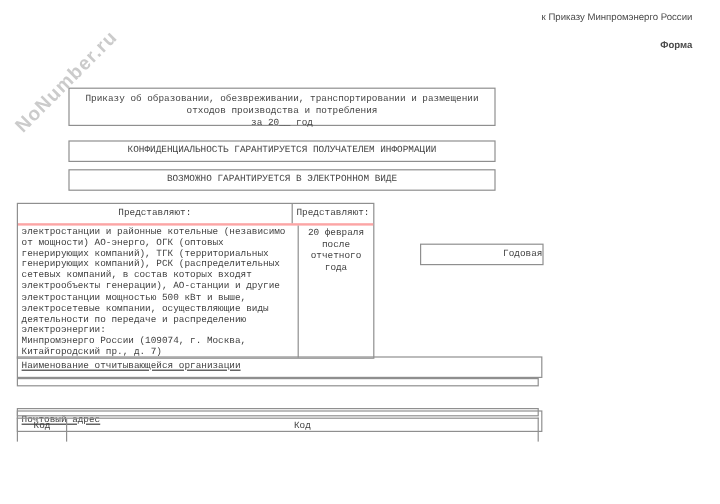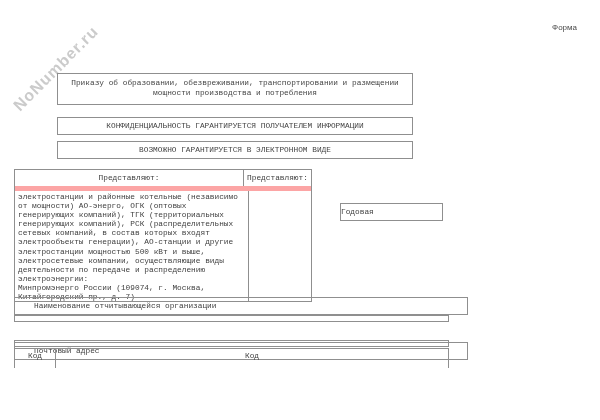--- a/index.html
+++ b/index.html
@@ -10,67 +10,69 @@
   .watermark{
     position:absolute;left:10px;top:102px;
     transform:rotate(-45deg);transform-origin:0 0;
     font-family:"Liberation Sans",sans-serif;font-size:16px;font-weight:bold;
     color:#cbcbcb;letter-spacing:1px;
   }
   .hdr{
     position:absolute;right:23px;top:10px;text-align:right;
     font-family:"Liberation Sans",sans-serif;font-size:8px;line-height:10px;color:#4a4a4a;
   }
-  .hdr .form-label{margin-top:13px;}
+  .hdr .form-label{margin-top:13px;font-weight:bold;}
   .box{
     position:absolute;left:57px;width:354px;border:1px solid #8f8f8f;
     text-align:center;font-size:7.8px;color:#454545;
   }
   .title-box{top:73px;height:26px;padding-top:4px;line-height:10px;}
   .conf-box{top:117px;height:16px;line-height:16px;}
   .elec-box{top:141px;height:16px;line-height:16px;}
   .mtable{position:absolute;left:14px;top:169px;width:296px;border:1px solid #8f8f8f;font-size:7.8px;}
-  .mtable .hrow{display:flex;border-bottom:5px solid #fca5a5;height:16px;align-items:flex-end;}
+  .mtable .hrow{display:flex;border-bottom:2px solid #fca5a5;height:16px;align-items:flex-end;}
   .mtable .hcell1{width:228px;border-right:1px solid #8f8f8f;text-align:center;line-height:16px;}
   .mtable .hcell2{flex:1;text-align:center;line-height:16px;}
   .mtable .brow{display:flex;height:110px;}
   .mtable .bcell1{width:228px;border-right:1px solid #8f8f8f;padding:2px 2px 0 3px;white-space:pre-line;line-height:9.1px;}
   .mtable .bcell2{flex:1;text-align:center;padding-top:3px;white-space:pre-line;line-height:9.5px;}
   .god-box{
-    position:absolute;left:340px;top:203px;width:101px;height:16px;border:1px solid #8f8f8f;
-    text-align:left;line-height:16px;font-size:7.8px;
+    position:absolute;left:350px;top:203px;width:101px;height:16px;border:1px solid #8f8f8f;
+    text-align:right;line-height:16px;font-size:7.8px;
   }
   .field-row{
     position:absolute;left:14px;width:433px;height:16px;border:1px solid #8f8f8f;
-    font-size:7.8px;line-height:16px;padding-left:19px;box-sizing:content-box;
+    font-size:7.8px;line-height:16px;padding-left:3px;box-sizing:content-box;text-decoration:underline;
   }
   .fill-line{position:absolute;left:14px;width:433px;height:5px;border:1px solid #8f8f8f;}
   .org-row{top:297px;}
   .org-line{top:315px;}
   .addr-row{top:322px;margin-top:20px;}
   .addr-line{top:340px;}
   .kod-table{
     position:absolute;left:14px;top:348px;width:433px;height:19px;
     border:1px solid #8f8f8f;border-bottom:none;display:flex;font-size:7.8px;
   }
   .kod-table .kcell1{width:40px;border-right:1px solid #8f8f8f;text-align:center;line-height:15px;}
   .kod-table .kcell2{flex:1;text-align:center;line-height:15px;}
 </style>
 </head>
 <body>
 
 <div class="watermark">NoNumber.ru</div>
 
 <div class="hdr">
+  <div>к Приказу Минпромэнерго России</div>
   <div class="form-label">Форма</div>
 </div>
 
 <div class="box title-box">
   <div>Приказу об образовании, обезвреживании, транспортировании и размещении</div>
-  <div>мощности производства и потребления</div>
+  <div>отходов производства и потребления</div>
+  <div>за 20__ год</div>
 </div>
 
 <div class="box conf-box">КОНФИДЕНЦИАЛЬНОСТЬ ГАРАНТИРУЕТСЯ ПОЛУЧАТЕЛЕМ ИНФОРМАЦИИ</div>
 
 <div class="box elec-box">ВОЗМОЖНО ГАРАНТИРУЕТСЯ В ЭЛЕКТРОННОМ ВИДЕ</div>
 
 <div class="mtable">
   <div class="hrow">
     <div class="hcell1">Представляют:</div>
     <div class="hcell2">Представляют:</div>
@@ -81,20 +83,24 @@
 генерирующих компаний), ТГК (территориальных
 генерирующих компаний), РСК (распределительных
 сетевых компаний, в состав которых входят
 электрообъекты генерации), АО-станции и другие
 электростанции мощностью 500 кВт и выше,
 электросетевые компании, осуществляющие виды
 деятельности по передаче и распределению
 электроэнергии:
 Минпромэнерго России (109074, г. Москва,
 Китайгородский пр., д. 7)</div>
+    <div class="bcell2">20 февраля
+после
+отчетного
+года</div>
   </div>
 </div>
 
 <div class="god-box">Годовая</div>
 
 <div class="field-row org-row">Наименование отчитывающейся организации</div>
 <div class="fill-line org-line"></div>
 
 <div class="field-row addr-row">Почтовый адрес</div>
 <div class="fill-line addr-line"></div>

